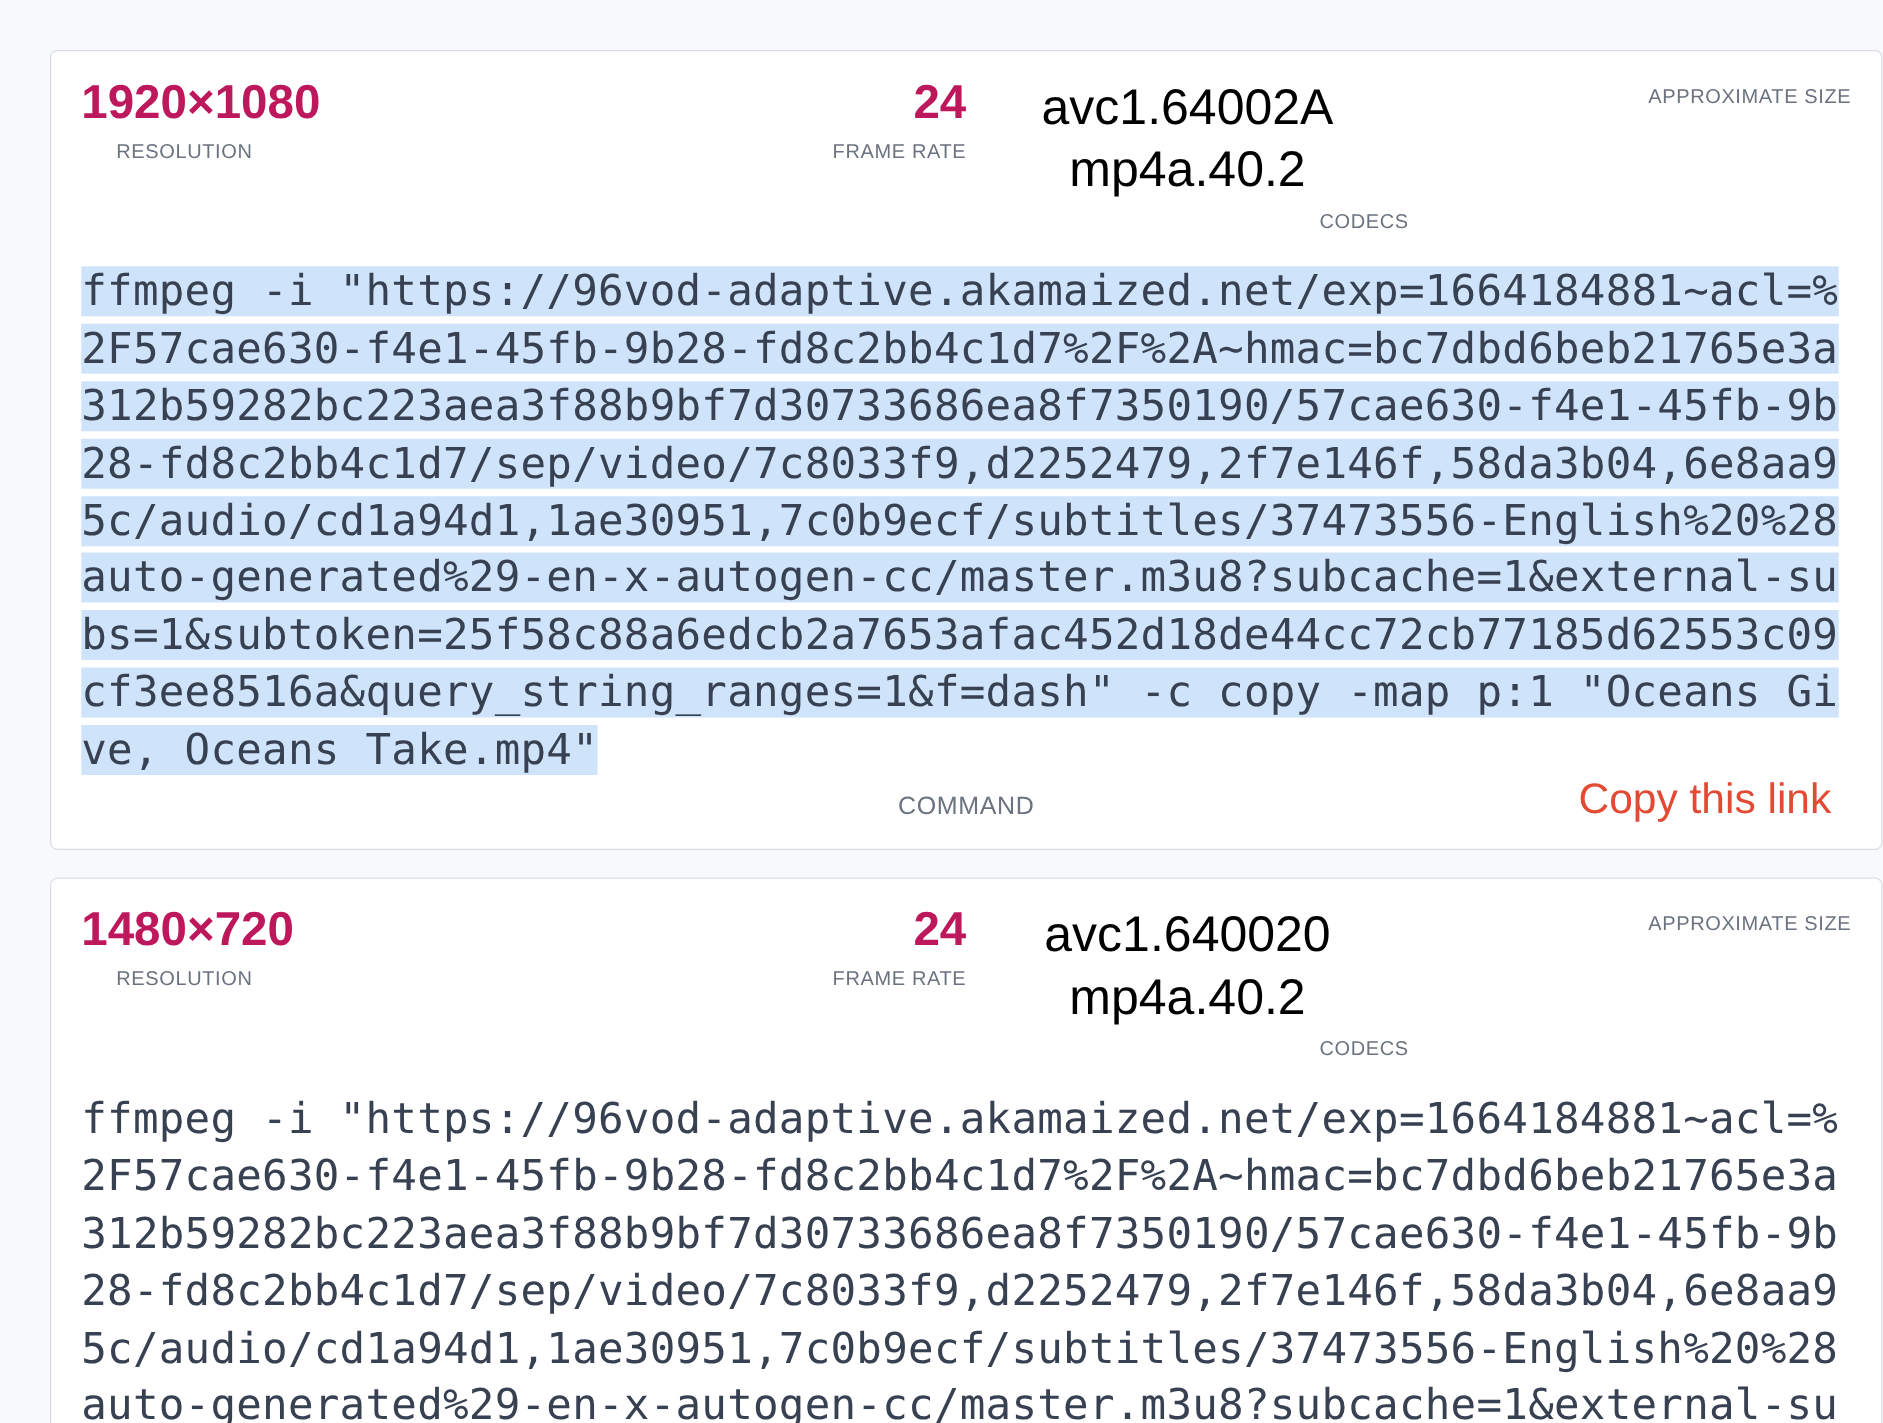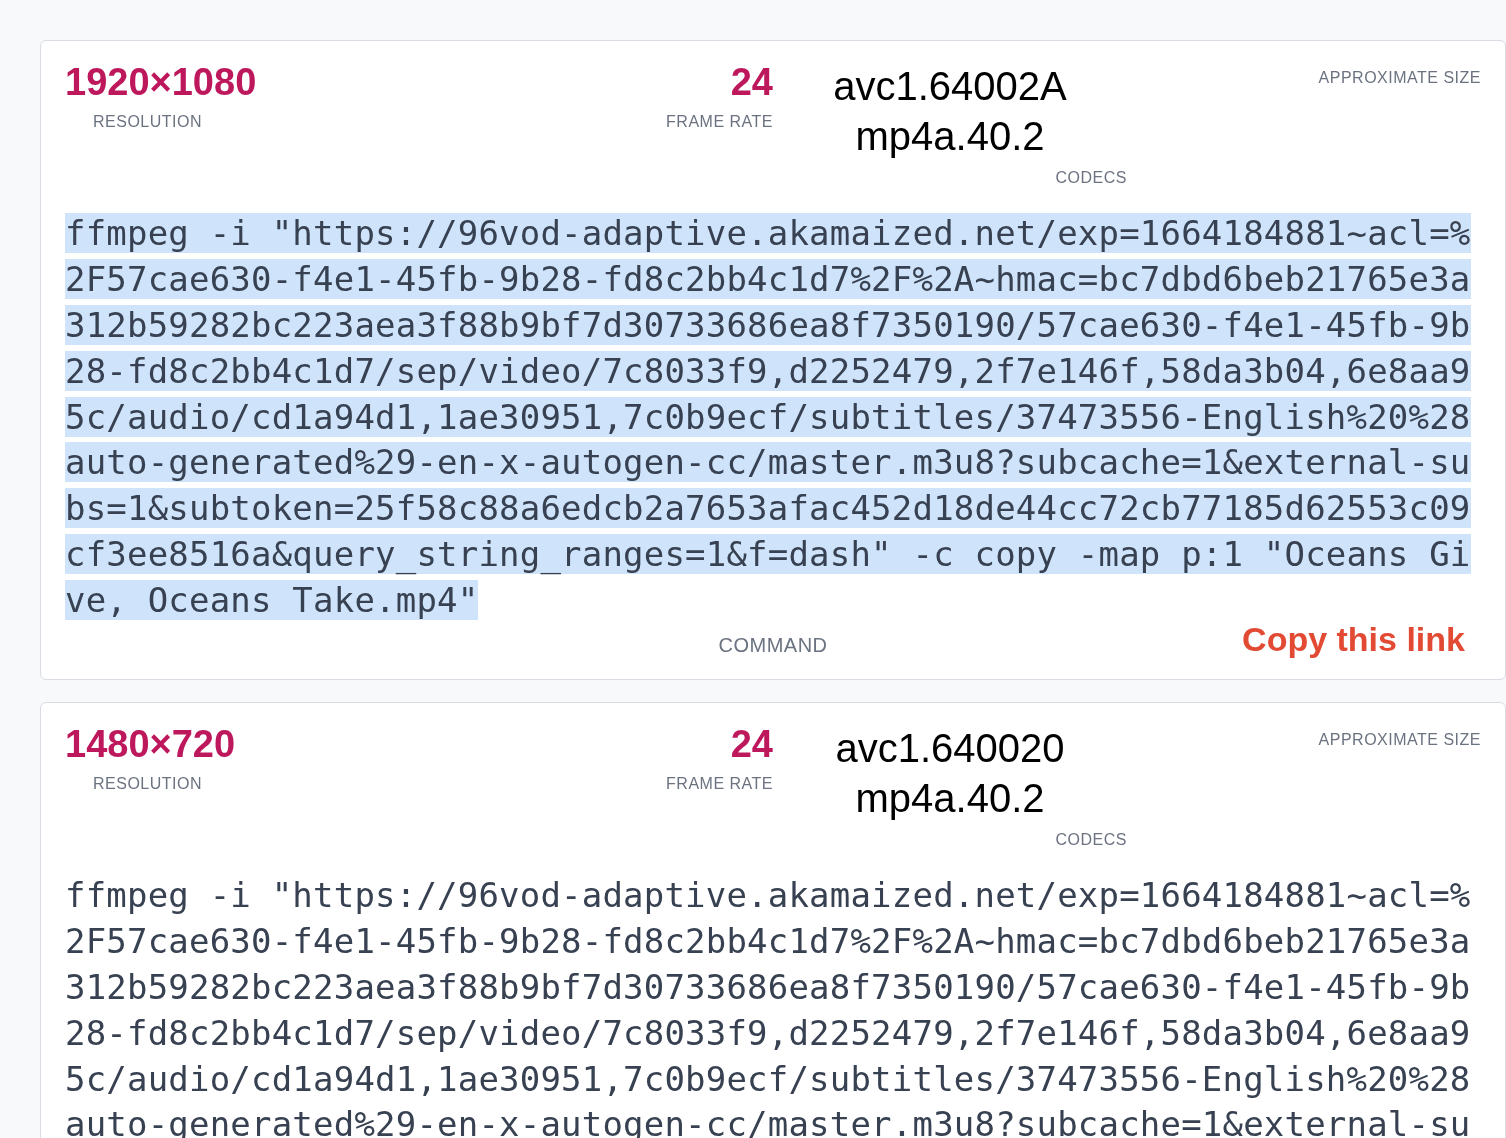--- a/index.html
+++ b/index.html
@@ -80,21 +80,21 @@
     color: #6b7280;
     font-weight: 500;
     margin-top: 10px;
   }
   .annotation {
     position: absolute;
     right: 40px;
     bottom: 20px;
     font-size: 34px;
     color: #e24a33;
-    font-weight: 700;
+    font-weight: 400;
     pointer-events: none;
   }
 </style>
 </head>
 <body>
 
 <div class="card">
   <div class="stats-row">
     <div class="stat">
       <div class="stat-value">1920×1080</div>

